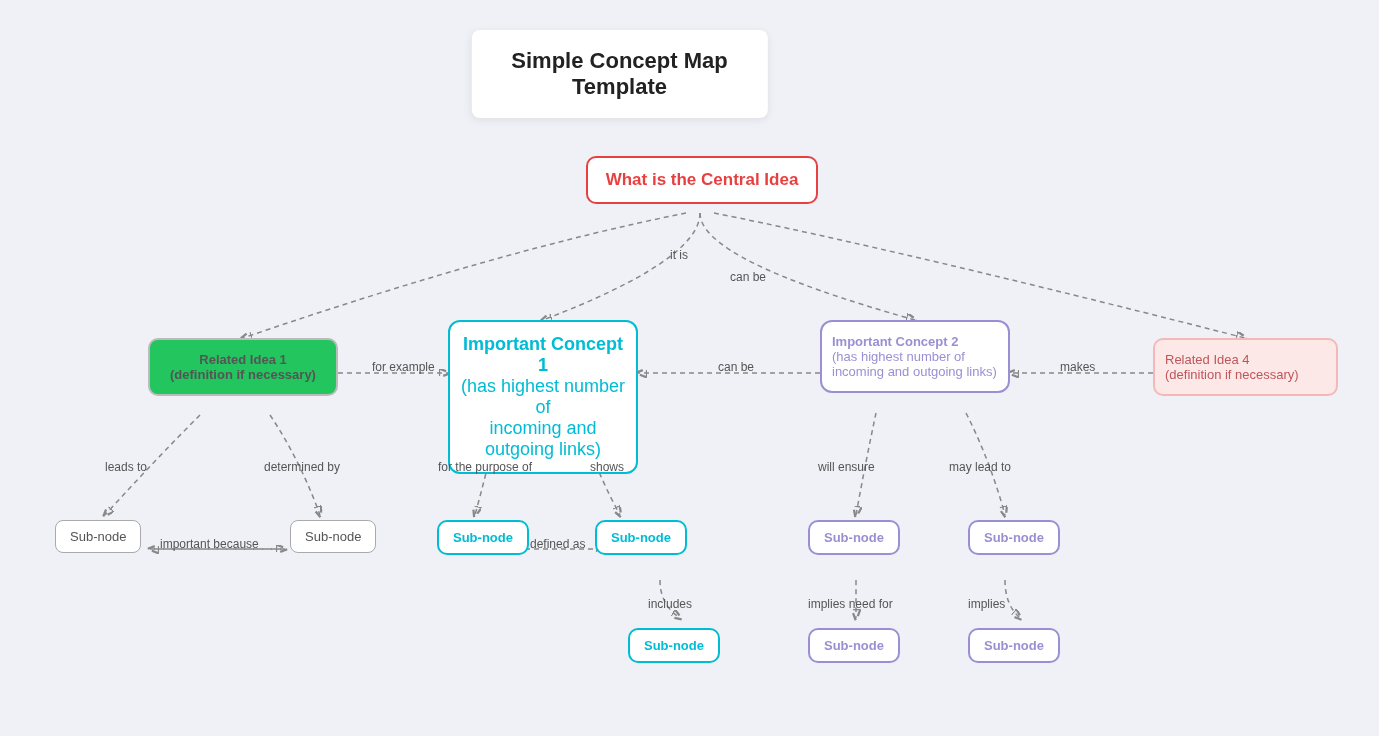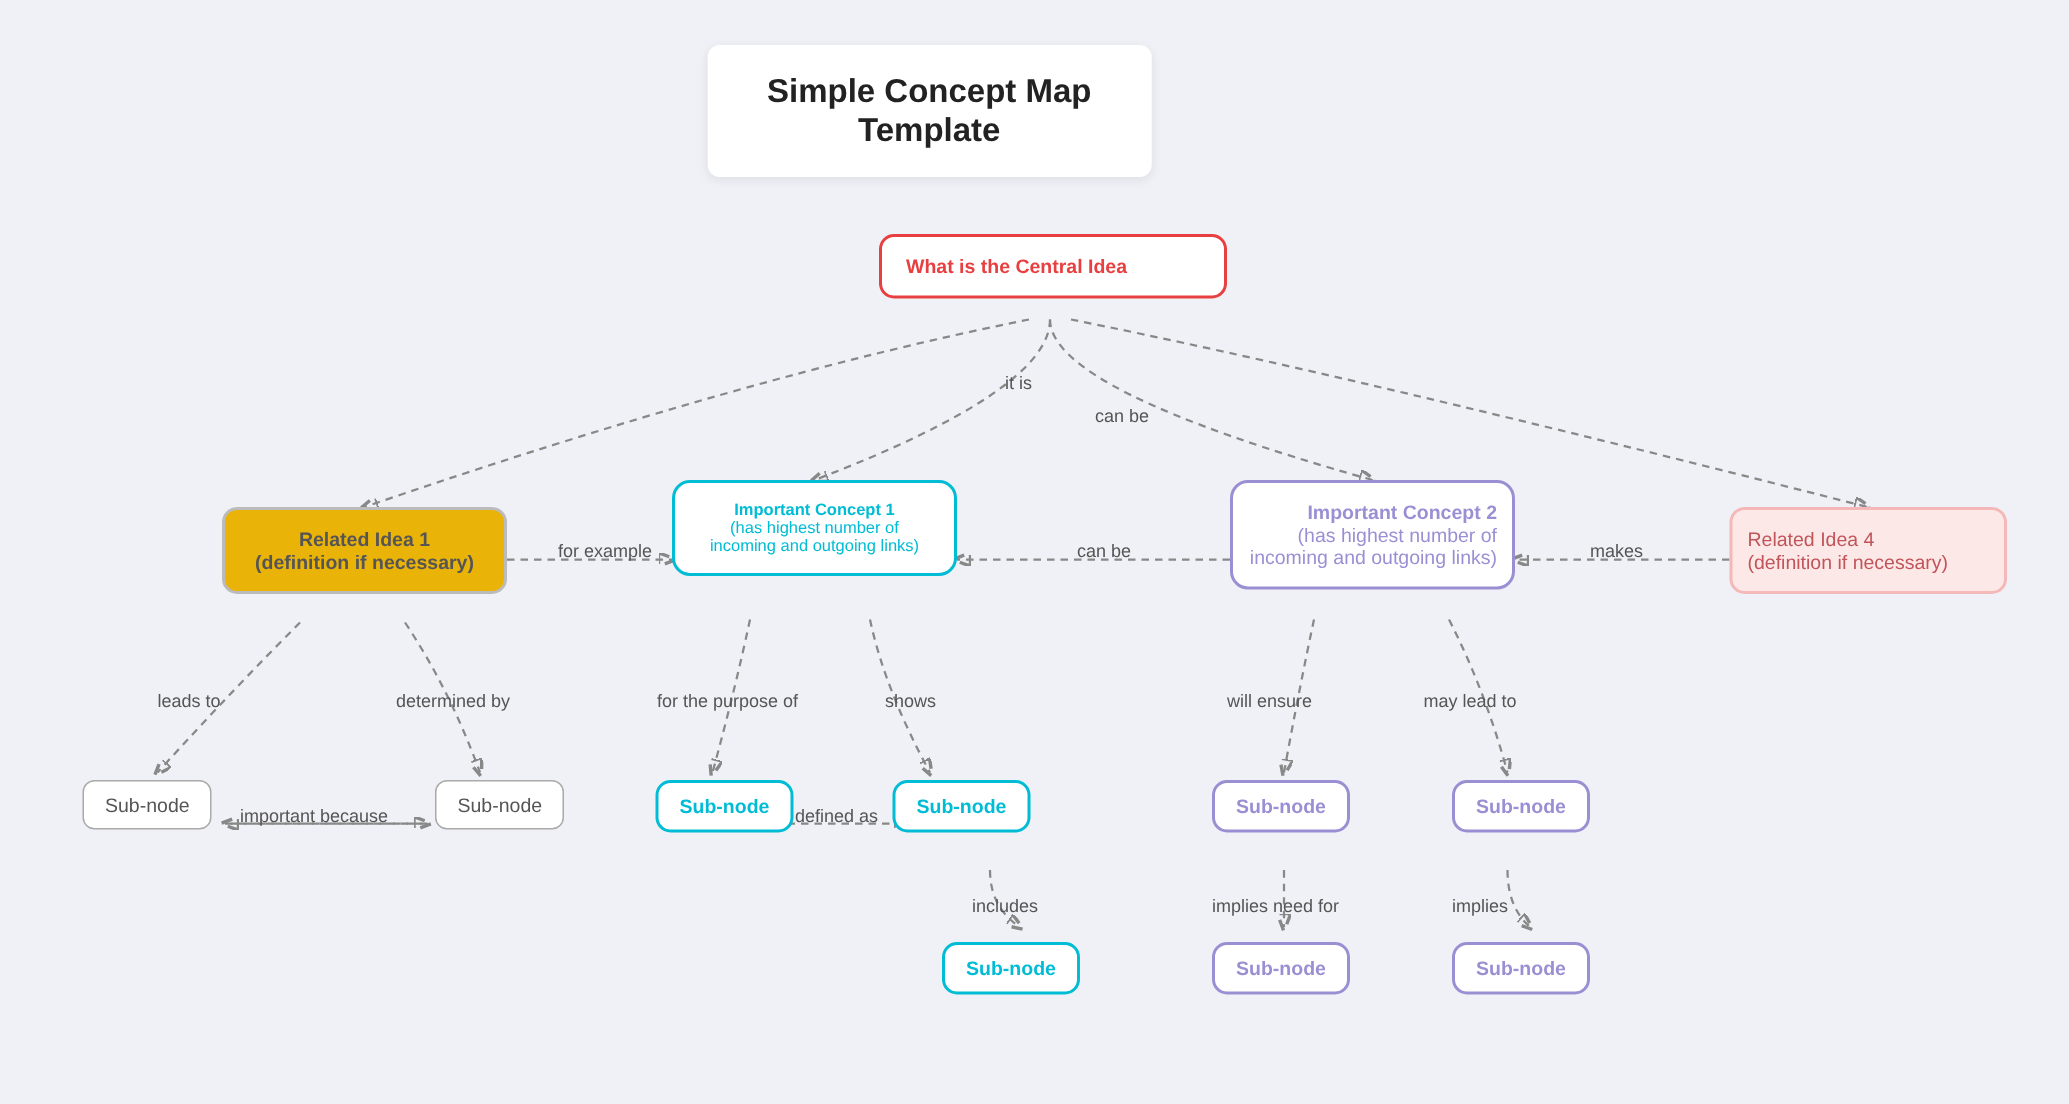--- a/index.html
+++ b/index.html
@@ -39,65 +39,65 @@
     
     .central-box {
       position: absolute;
       top: 156px;
       left: 586px;
       width: 232px;
       background: white;
       border: 2.5px solid #e84040;
       border-radius: 10px;
       padding: 12px 16px;
-      text-align: left;
-      font-size: 13px;
+      text-align: center;
+      font-size: 17px;
       font-weight: bold;
       color: #e84040;
     }
 
     
     .concept1-box {
       position: absolute;
       top: 320px;
       left: 448px;
       width: 190px;
       background: white;
       border: 2.5px solid #00bcd4;
       border-radius: 12px;
       padding: 12px 10px;
       text-align: center;
-      font-size: 11px;
+      font-size: 18px;
       font-weight: bold;
       color: #00bcd4;
     }
 
     
     .concept2-box {
       position: absolute;
       top: 320px;
       left: 820px;
       width: 190px;
       background: white;
       border: 2.5px solid #9b8fd4;
       border-radius: 12px;
       padding: 12px 10px;
-      text-align: right;
+      text-align: left;
       font-size: 13px;
       font-weight: bold;
       color: #9b8fd4;
     }
 
     
     .related1-box {
       position: absolute;
       top: 338px;
       left: 148px;
       width: 190px;
-      background: #eab308;
+      background: #22c55e;
       border: 2px solid #bbb;
       border-radius: 10px;
       padding: 12px 10px;
       text-align: center;
       font-size: 13px;
       font-weight: bold;
       color: #555;
     }
 
     

